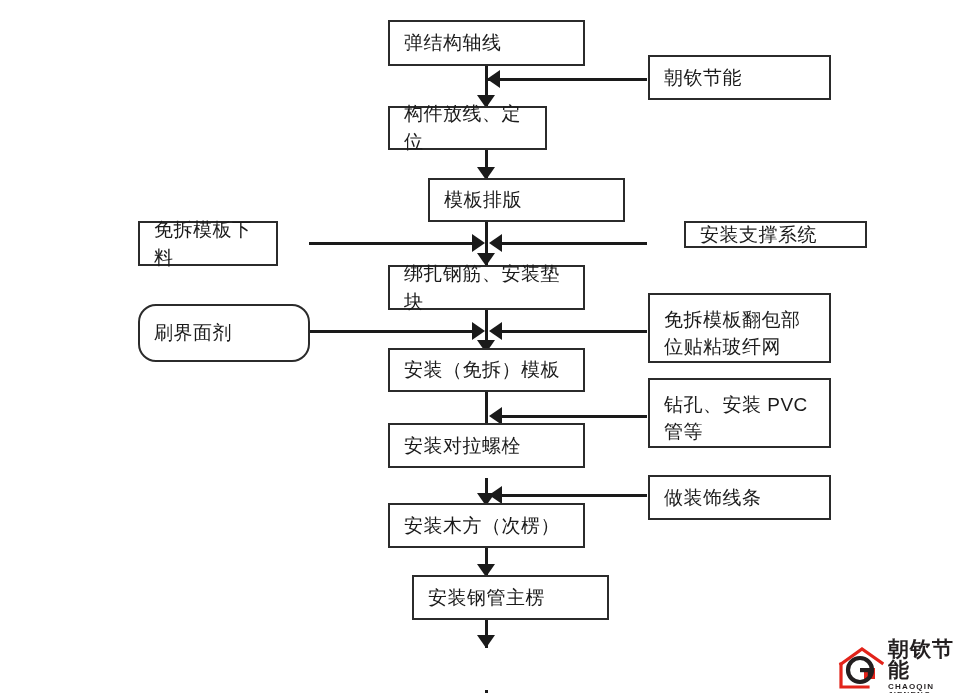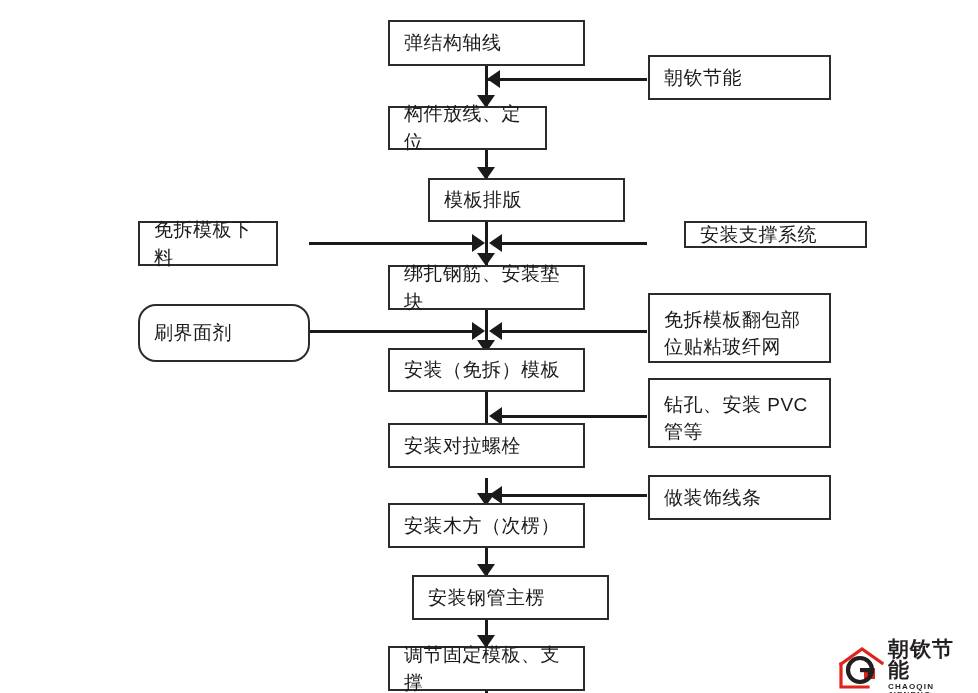--- a/index.html
+++ b/index.html
@@ -191,23 +191,20 @@
   </div>
 
   <div class="node" style="left:388px; top:503px; width:197px; height:45px;">
     <span class="txt">安装木方（次楞）</span>
   </div>
 
   <div class="node" style="left:388px; top:575px; width:197px; height:45px;margin-left:24px;">
     <span class="txt">安装钢管主楞</span>
   </div>
 
-  <div class="node" style="left:388px; top:646px; width:197px; height:45px;">
-    <span class="txt">调节固定模板、支撑</span>
-  </div>
 
   <div class="node" style="left:138px; top:221px; width:140px; height:45px;">
     <span class="txt">免拆模板下料</span>
   </div>
 
   <div class="node" style="left:138px; top:304px; width:172px; height:58px;border-radius:18px;">
     <span class="txt">刷界面剂</span>
   </div>
 
   <div class="node" style="left:648px; top:55px; width:183px; height:45px;">

